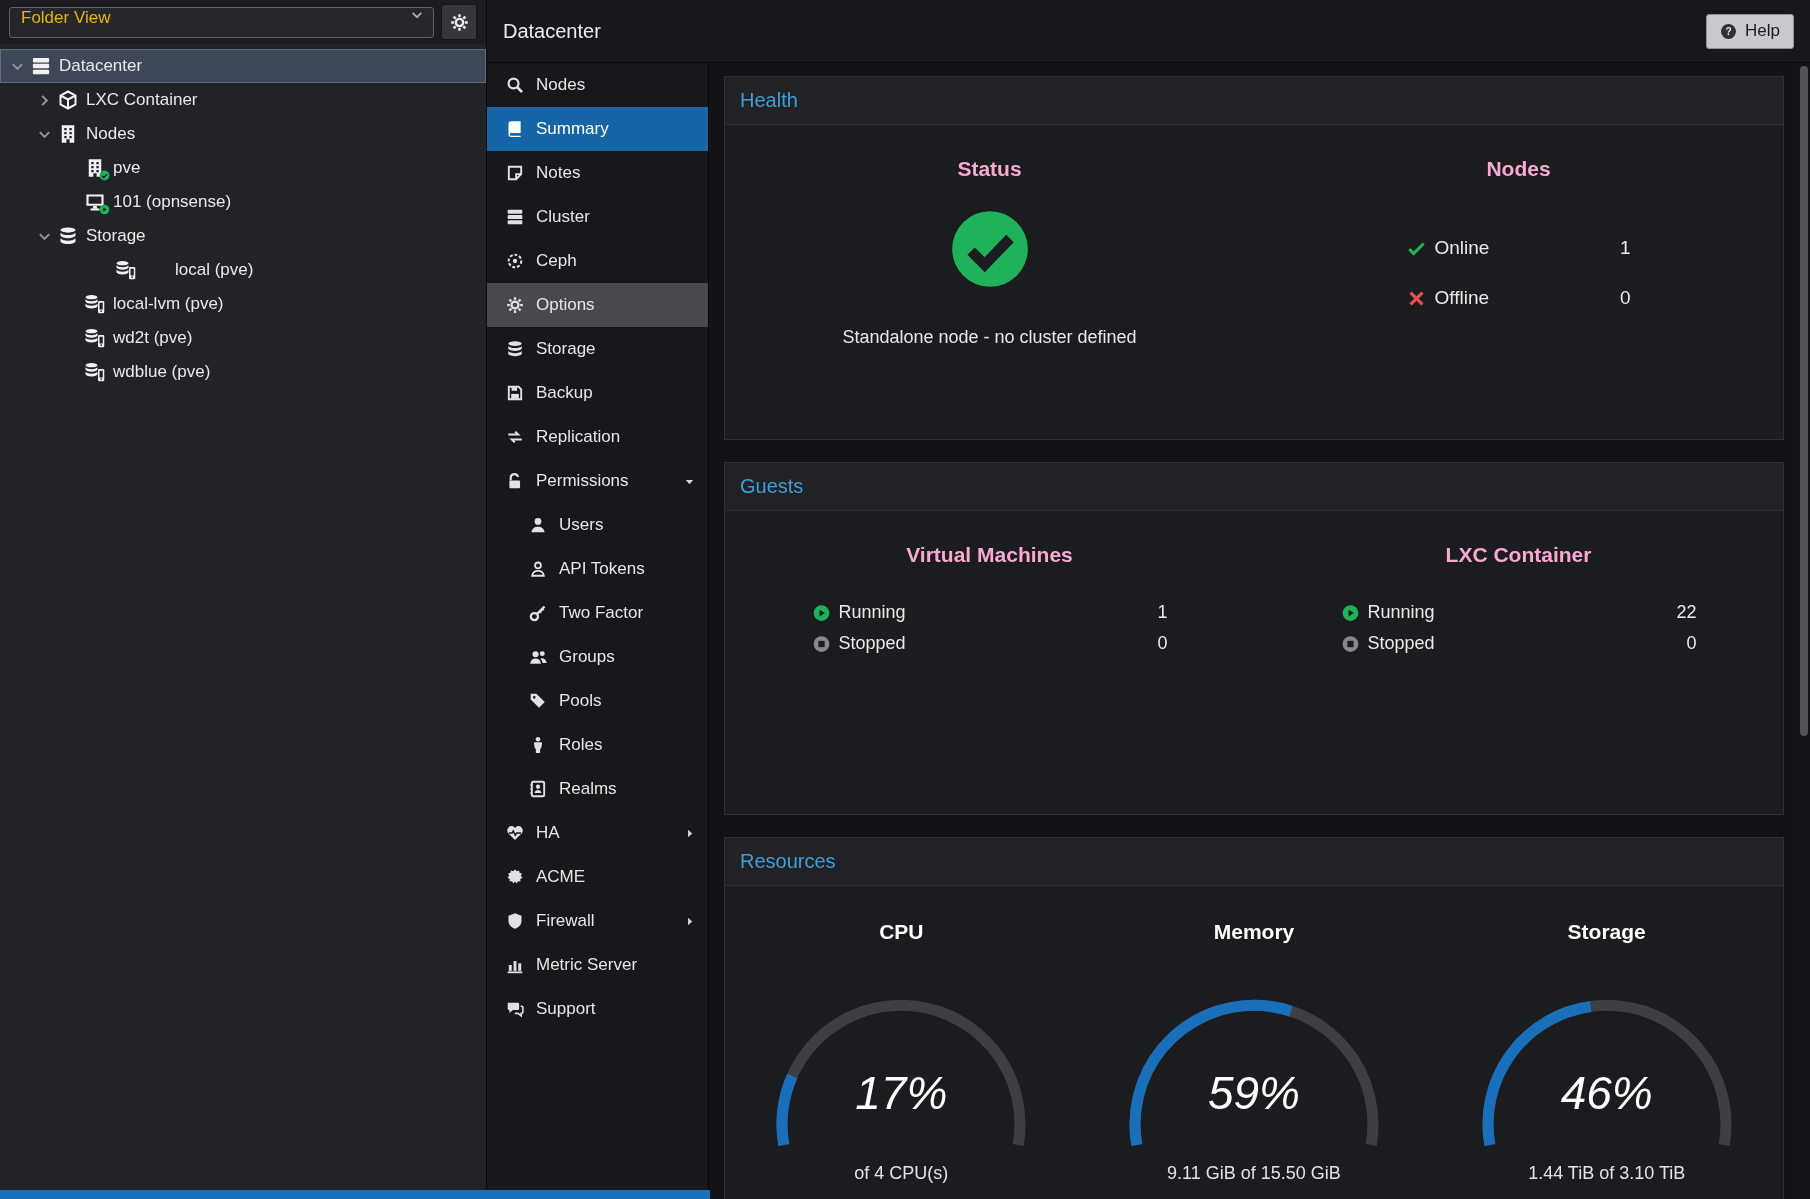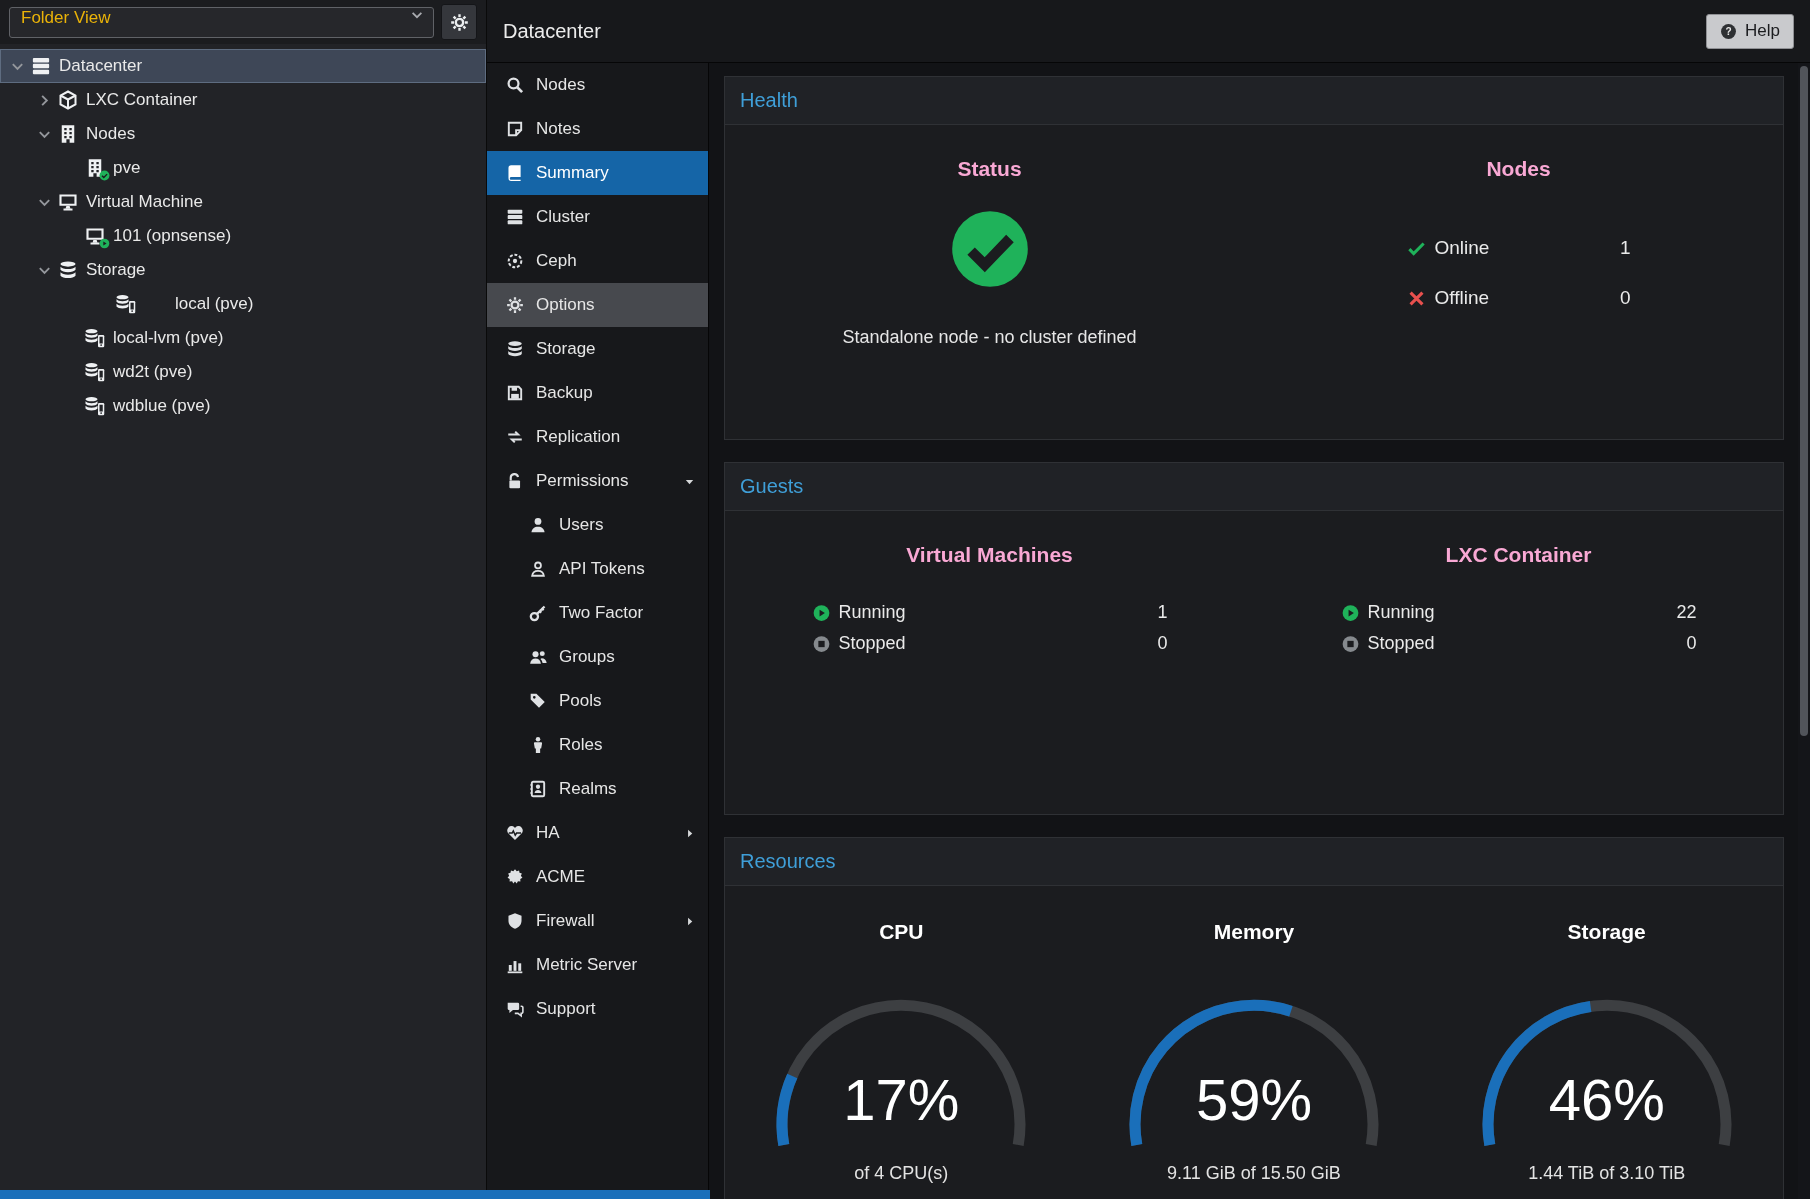--- a/index.html
+++ b/index.html
@@ -65,21 +65,21 @@
   .guest-rows { width: 356px; margin-top: 30px; }
   .guest-rows .kv-row { height: 31px; font-size: 18px; }
   .guest-rows .kv-ic { width: 18px; height: 18px; margin-right: 8px; }
 
   .gauge { flex: 1; display: flex; flex-direction: column; align-items: center; }
   .gauge-title { margin-top: 34px; font-size: 21px; font-weight: bold; color: #fff; }
   .gauge-wrap { position: relative; width: 340px; height: 191px; margin-top: 44px; }
   .gauge-svg { width: 100%; height: 100%; display: block; }
   .gauge-svg .track { fill: none; stroke: var(--gauge-track, #3d3f42); stroke-width: 6.5; }
   .gauge-svg .prog { fill: none; stroke: var(--gauge-progress, #1a6fba); stroke-width: 6.5; }
-  .gauge-pct { position: absolute; left: 0; right: 0; top: 78px; text-align: center; font-size: 58px; color: #fff; }
+  .gauge-pct { position: absolute; left: 0; right: 0; top: 78px; text-align: center; font-size: 46px; color: #fff; font-style: italic; }
   .gauge-detail { margin-top: -16px; font-size: 18px; color: #e3e3e3; }
 
   .scroll-track { position: absolute; top: 0; right: 0; bottom: 0; width: 12px; background: #141519; }
   .scroll-thumb { position: absolute; top: 3px; left: 2px; width: 8px; height: 59%; border-radius: 4px; background: #51545a; cursor: pointer; }
   .bottom-accent { position: absolute; left: 0; bottom: 0; width: 710px; height: 9px; background: var(--accent-bar, #1a6fba); z-index: 5; }
 </style>
 </head>
 <body>
 
 <div id="app">
@@ -157,35 +157,20 @@
               <path fill="currentColor" fill-rule="evenodd" d="M3 1h10v14H9.3v-2.8H6.7V15H3zM5 3.2h1.9V5H5zm4.1 0H11V5H9.1zM5 6.4h1.9v1.8H5zm4.1 0H11v1.8H9.1zM5 9.6h1.9v1.8H5zm4.1 0H11v1.8H9.1z"></path>
             </svg>
             <span class="badge" style="color: var(--success-green);">
               <svg viewBox="0 0 16 16">
                 <circle cx="8" cy="8" r="7.2" fill="currentColor"></circle>
                 <path d="M4.4 8.4 7 11l4.8-5" fill="none" stroke="#1b1c1f" stroke-width="2"></path>
               </svg>
             </span>
           </span>
           <span class="tree-label">pve</span>
-        </div>
-        <div class="tree-row" style="padding-left: 37px;">
-          <span class="caret icon">
-            <svg viewBox="0 0 16 16">
-              <path d="M3 5.5l5 5 5-5" fill="none" stroke="currentColor" stroke-width="2"></path>
-            </svg>
-          </span>
-          <span class="icon tree-ic">
-            <svg viewBox="0 0 16 16">
-              <path d="M2 2.8h12v7.4H2z" fill="none" stroke="currentColor" stroke-width="1.7"></path>
-              <path d="M6 13.4l.7-2.2h2.6l.7 2.2z" fill="currentColor"></path>
-              <rect x="4.4" y="13.2" width="7.2" height="1.6" fill="currentColor"></rect>
-            </svg>
-          </span>
-          <span class="tree-label">Virtual Machine</span>
         </div>
         <div class="tree-row" style="padding-left: 64px;">
           <span class="caret icon"></span>
           <span class="icon tree-ic">
             <svg viewBox="0 0 16 16">
               <path d="M2 2.8h12v7.4H2z" fill="none" stroke="currentColor" stroke-width="1.7"></path>
               <path d="M6 13.4l.7-2.2h2.6l.7 2.2z" fill="currentColor"></path>
               <rect x="4.4" y="13.2" width="7.2" height="1.6" fill="currentColor"></rect>
             </svg>
             <span class="badge" style="color: var(--success-green);">
@@ -299,36 +284,36 @@
       <nav class="nav-panel" id="nav">
           <div class="nav-item">
             <span class="icon nav-ic">
               <svg viewBox="0 0 16 16">
                 <circle cx="6.7" cy="6.7" r="4.4" fill="none" stroke="currentColor" stroke-width="2"></circle>
                 <path d="M10 10l4.3 4.3" stroke="currentColor" stroke-width="2.4"></path>
               </svg>
             </span>
             <span class="nav-label">Nodes</span>
           </div>
+          <div class="nav-item active">
+            <span class="icon nav-ic">
+              <svg viewBox="0 0 16 16">
+                <path fill="currentColor" d="M4.6 1h8.4v10.6H4.6c-.7 0-1.2.5-1.2 1.2s.5 1.2 1.2 1.2H13V15H4.6a2.4 2.4 0 0 1-2.4-2.4V3.4A2.4 2.4 0 0 1 4.6 1z"></path>
+              </svg>
+            </span>
+            <span class="nav-label">Summary</span>
+          </div>
           <div class="nav-item">
             <span class="icon nav-ic">
               <svg viewBox="0 0 16 16">
                 <path d="M2.5 2.5h11v6.5L9 13.5H2.5z" fill="none" stroke="currentColor" stroke-width="1.7"></path>
                 <path d="M9 13.5V9h4.5" fill="none" stroke="currentColor" stroke-width="1.7"></path>
               </svg>
             </span>
             <span class="nav-label">Notes</span>
-          </div>
-          <div class="nav-item active">
-            <span class="icon nav-ic">
-              <svg viewBox="0 0 16 16">
-                <path fill="currentColor" d="M4.6 1h8.4v10.6H4.6c-.7 0-1.2.5-1.2 1.2s.5 1.2 1.2 1.2H13V15H4.6a2.4 2.4 0 0 1-2.4-2.4V3.4A2.4 2.4 0 0 1 4.6 1z"></path>
-              </svg>
-            </span>
-            <span class="nav-label">Summary</span>
           </div>
           <div class="nav-item">
             <span class="icon nav-ic">
               <svg viewBox="0 0 16 16">
                 <g fill="currentColor">
                   <rect x="1.5" y="1.5" width="13" height="3.6" rx="0.8"></rect>
                   <rect x="1.5" y="6.2" width="13" height="3.6" rx="0.8"></rect>
                   <rect x="1.5" y="10.9" width="13" height="3.6" rx="0.8"></rect>
                 </g>
               </svg>

